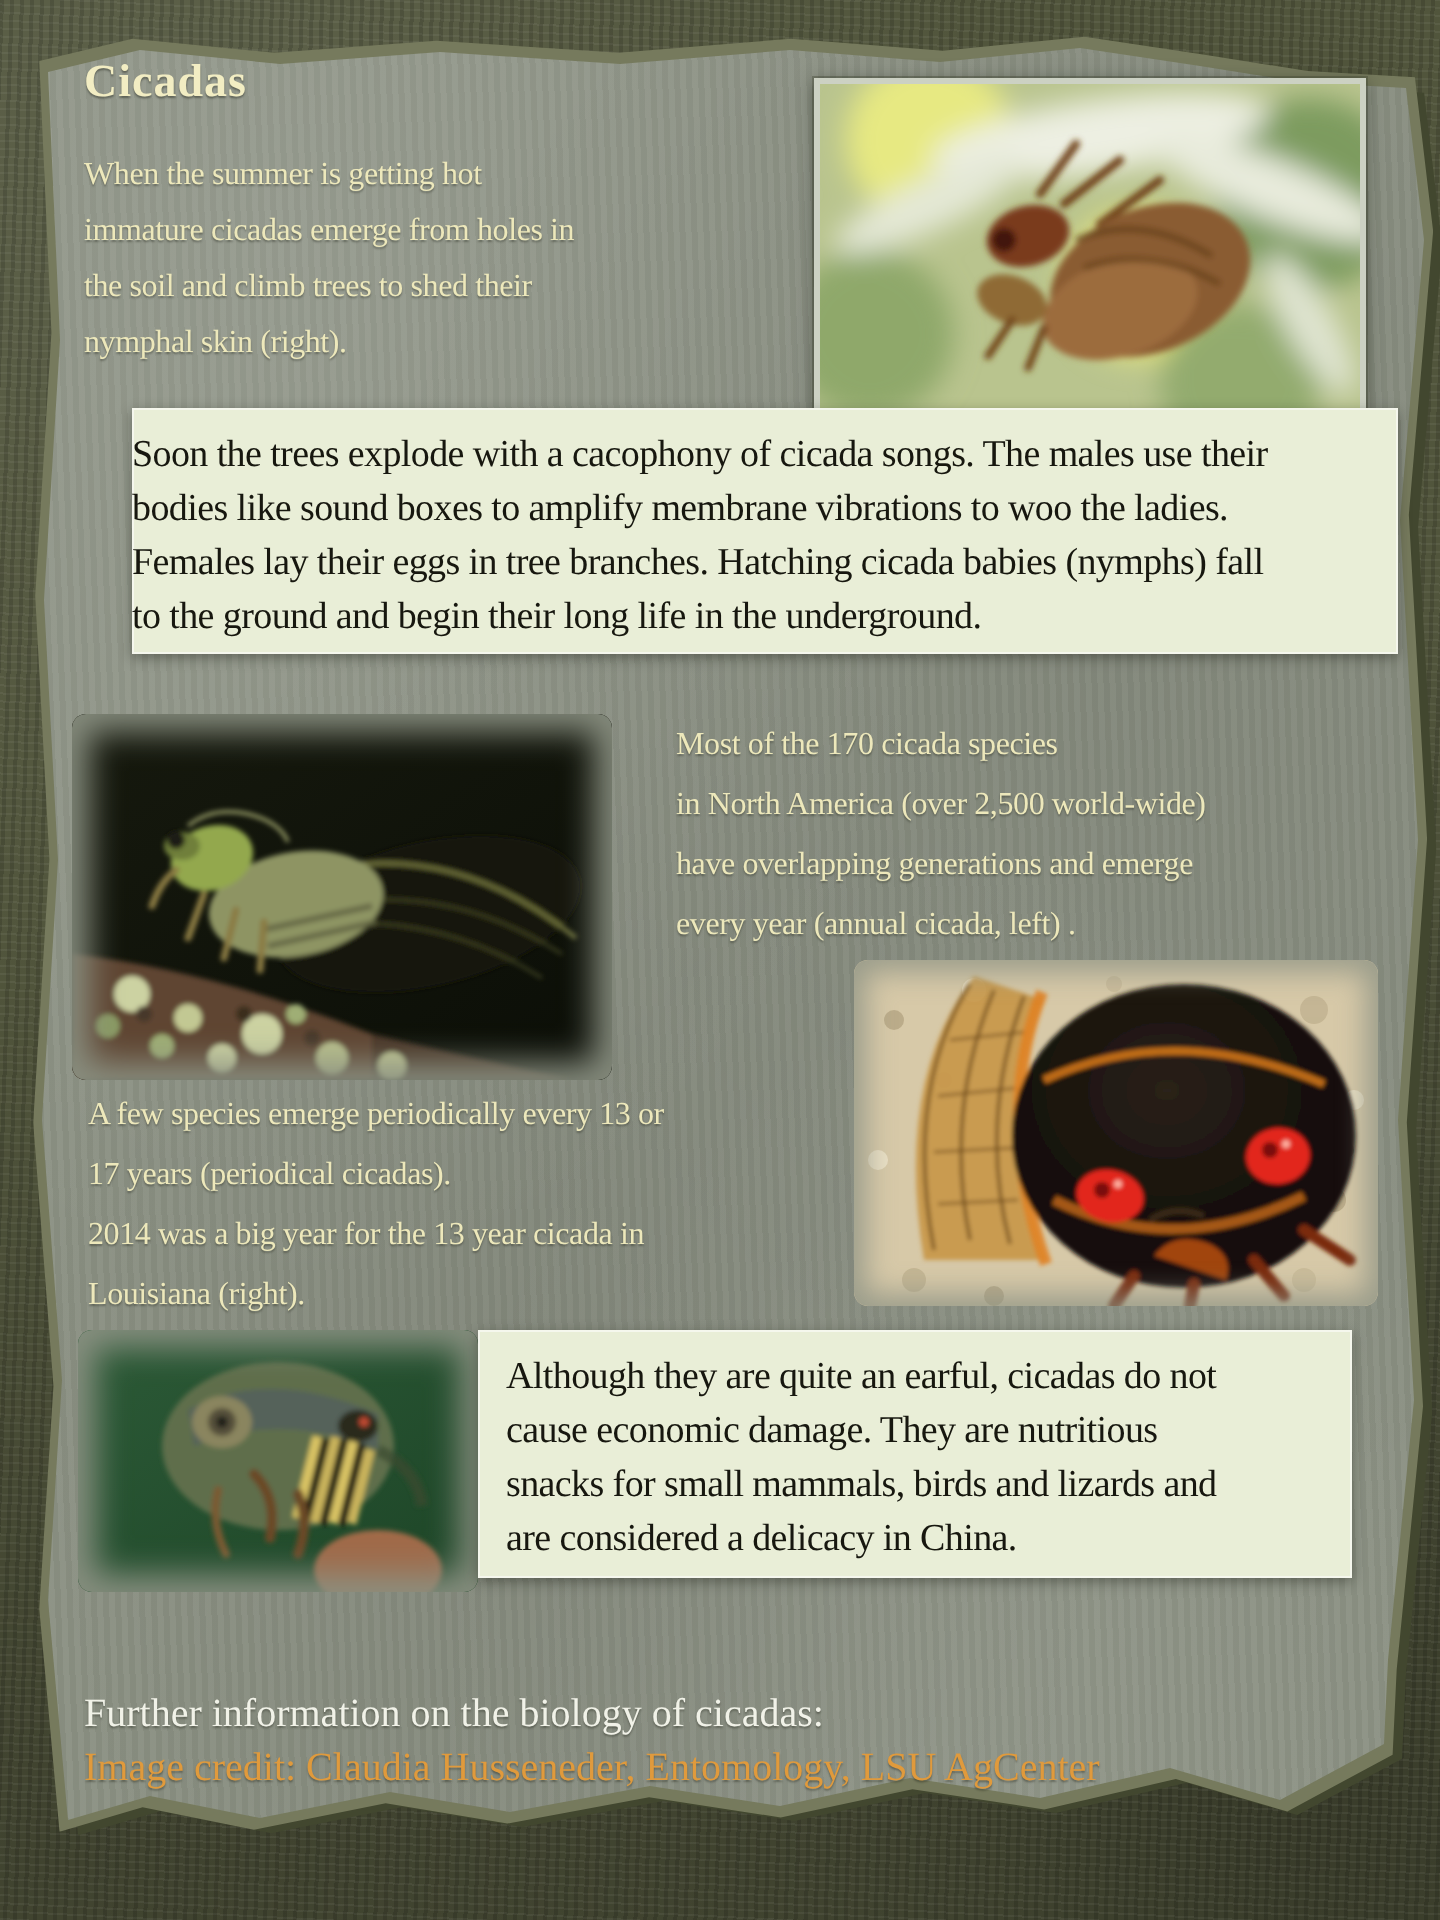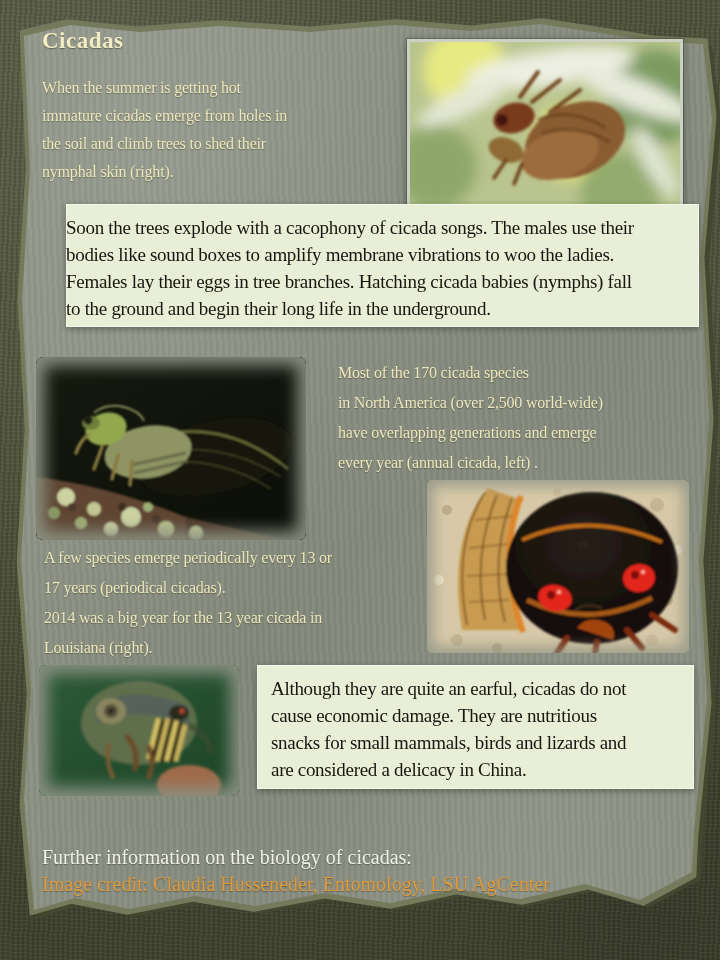--- a/index.html
+++ b/index.html
@@ -36,21 +36,21 @@
   .body-text{font-size:16px;line-height:28px;letter-spacing:-.2px;}
   .p-intro{left:42px;top:74px;}
   .p-species{left:338px;top:358px;line-height:30px;}
   .p-periodical{left:44px;top:543px;line-height:30px;}
   .callout{
     background:#e9eed7;color:#17170f;white-space:pre-line;
     font-size:19px;line-height:27px;letter-spacing:-.3px;
     box-shadow:0 2px 6px rgba(25,28,17,.40), inset 0 0 0 1px rgba(255,255,255,.55);
   }
   .callout-songs{left:30px;top:204px;width:633px;height:103px;padding:10px 0;margin-left:36px;}
-  .callout-harmless{left:257px;top:665px;width:409px;height:104px;padding:10px 14px;}
+  .callout-harmless{left:239px;top:665px;width:409px;height:104px;padding:10px 14px;}
   .footer{left:42px;top:844px;color:#f1f2e8;font-size:20px;line-height:27px;text-shadow:0 1px 1px rgba(20,22,12,.35);}
   .footer div{white-space:pre;}
   .credit{color:#e09a3c;text-align:center;}
   .photo{overflow:hidden;}
   .photo svg{display:block;}
   .framed{border:3px solid #ccd1c3;box-shadow:0 2px 8px rgba(30,34,22,.5), 0 0 0 1px rgba(70,75,55,.4);}
   .soft{border-radius:7px;}
   .soft::after{
     content:"";position:absolute;inset:0;border-radius:inherit;
     box-shadow:inset 0 0 16px 9px rgba(139,145,131,.95);

